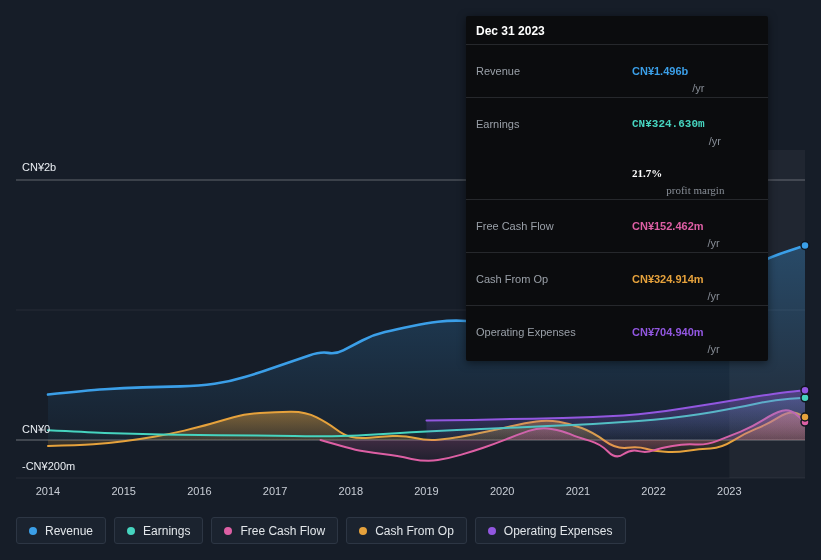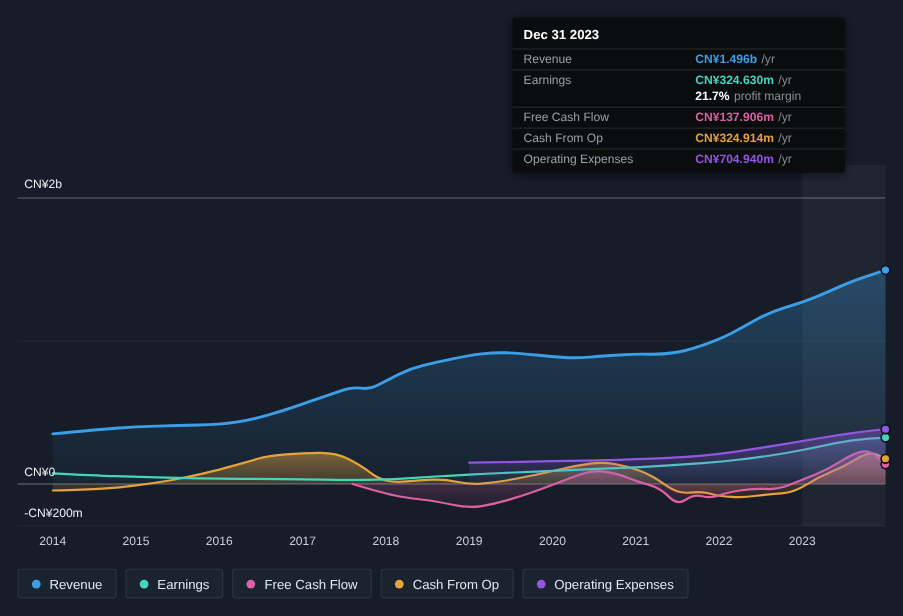--- a/index.html
+++ b/index.html
@@ -9,24 +9,24 @@
   }
   #chart{position:absolute;left:0;top:0;}
   
   .tooltip{
     position:absolute;left:466px;top:16px;width:302px;
     background:#0b0c0e;border-radius:2px;z-index:5;padding-bottom:3px;
     box-shadow:0 2px 8px rgba(0,0,0,.5);
   }
   .tt-title{font-size:12px;font-weight:bold;color:#ffffff;padding:8px 10px 6px;}
   .tt-row{display:flex;align-items:center;padding:3px 10px;font-size:11px;border-top:1px solid #26282c;}
-  .tt-row.nb{border-top:none;padding-top:0;}
+  .tt-row.nb{border-top:none;padding-top:0;font-family:Liberation Serif, serif;}
   .tt-label{width:114px;flex:none;color:#9aa0a8;}
   .tt-value{font-weight:bold;margin-left:42px;}
-  .tt-suffix{color:#878d96;margin-left:4px;}
+  .tt-suffix{color:#878d96;margin-left:4px;margin-top:34px;}
   
   .legend{position:absolute;left:16px;top:517px;display:flex;gap:8px;}
   .pill{
     display:inline-flex;align-items:center;gap:8px;height:27px;padding:0 12px;
     background:#1b232f;border:1px solid #2d3644;border-radius:3px;
     color:#e2e6ea;font-size:12px;font-family:inherit;cursor:pointer;
   }
   .dot{width:8px;height:8px;border-radius:50%;flex:none;}
 </style>
 </head>
@@ -95,31 +95,31 @@
   <div class="tooltip">
     <div class="tt-title">Dec 31 2023</div>
 
     <div class="tt-row">
       <span class="tt-label">Revenue</span>
       <span class="tt-value" style="color: rgb(59, 159, 232);">CN¥1.496b</span>
       <span class="tt-suffix">/yr</span>
     </div>
     <div class="tt-row">
       <span class="tt-label">Earnings</span>
-      <span class="tt-value" style="color: rgb(70, 212, 191);">CN¥324.630m</span>
+      <span class="tt-value" style="color: rgb(70, 212, 191); font-family: Liberation Mono, monospace;">CN¥324.630m</span>
       <span class="tt-suffix">/yr</span>
     </div>
     <div class="tt-row nb">
       <span class="tt-label"></span>
       <span class="tt-value" style="color: rgb(255, 255, 255);">21.7%</span>
       <span class="tt-suffix">profit margin</span>
     </div>
     <div class="tt-row">
       <span class="tt-label">Free Cash Flow</span>
-      <span class="tt-value" style="color: rgb(221, 95, 164);">CN¥137.906m</span>
+      <span class="tt-value" style="color: rgb(221, 95, 164);">CN¥152.462m</span>
       <span class="tt-suffix">/yr</span>
     </div>
     <div class="tt-row">
       <span class="tt-label">Cash From Op</span>
       <span class="tt-value" style="color: rgb(230, 162, 60);">CN¥324.914m</span>
       <span class="tt-suffix">/yr</span>
     </div>
     <div class="tt-row">
       <span class="tt-label">Operating Expenses</span>
       <span class="tt-value" style="color: rgb(146, 87, 224);">CN¥704.940m</span>

